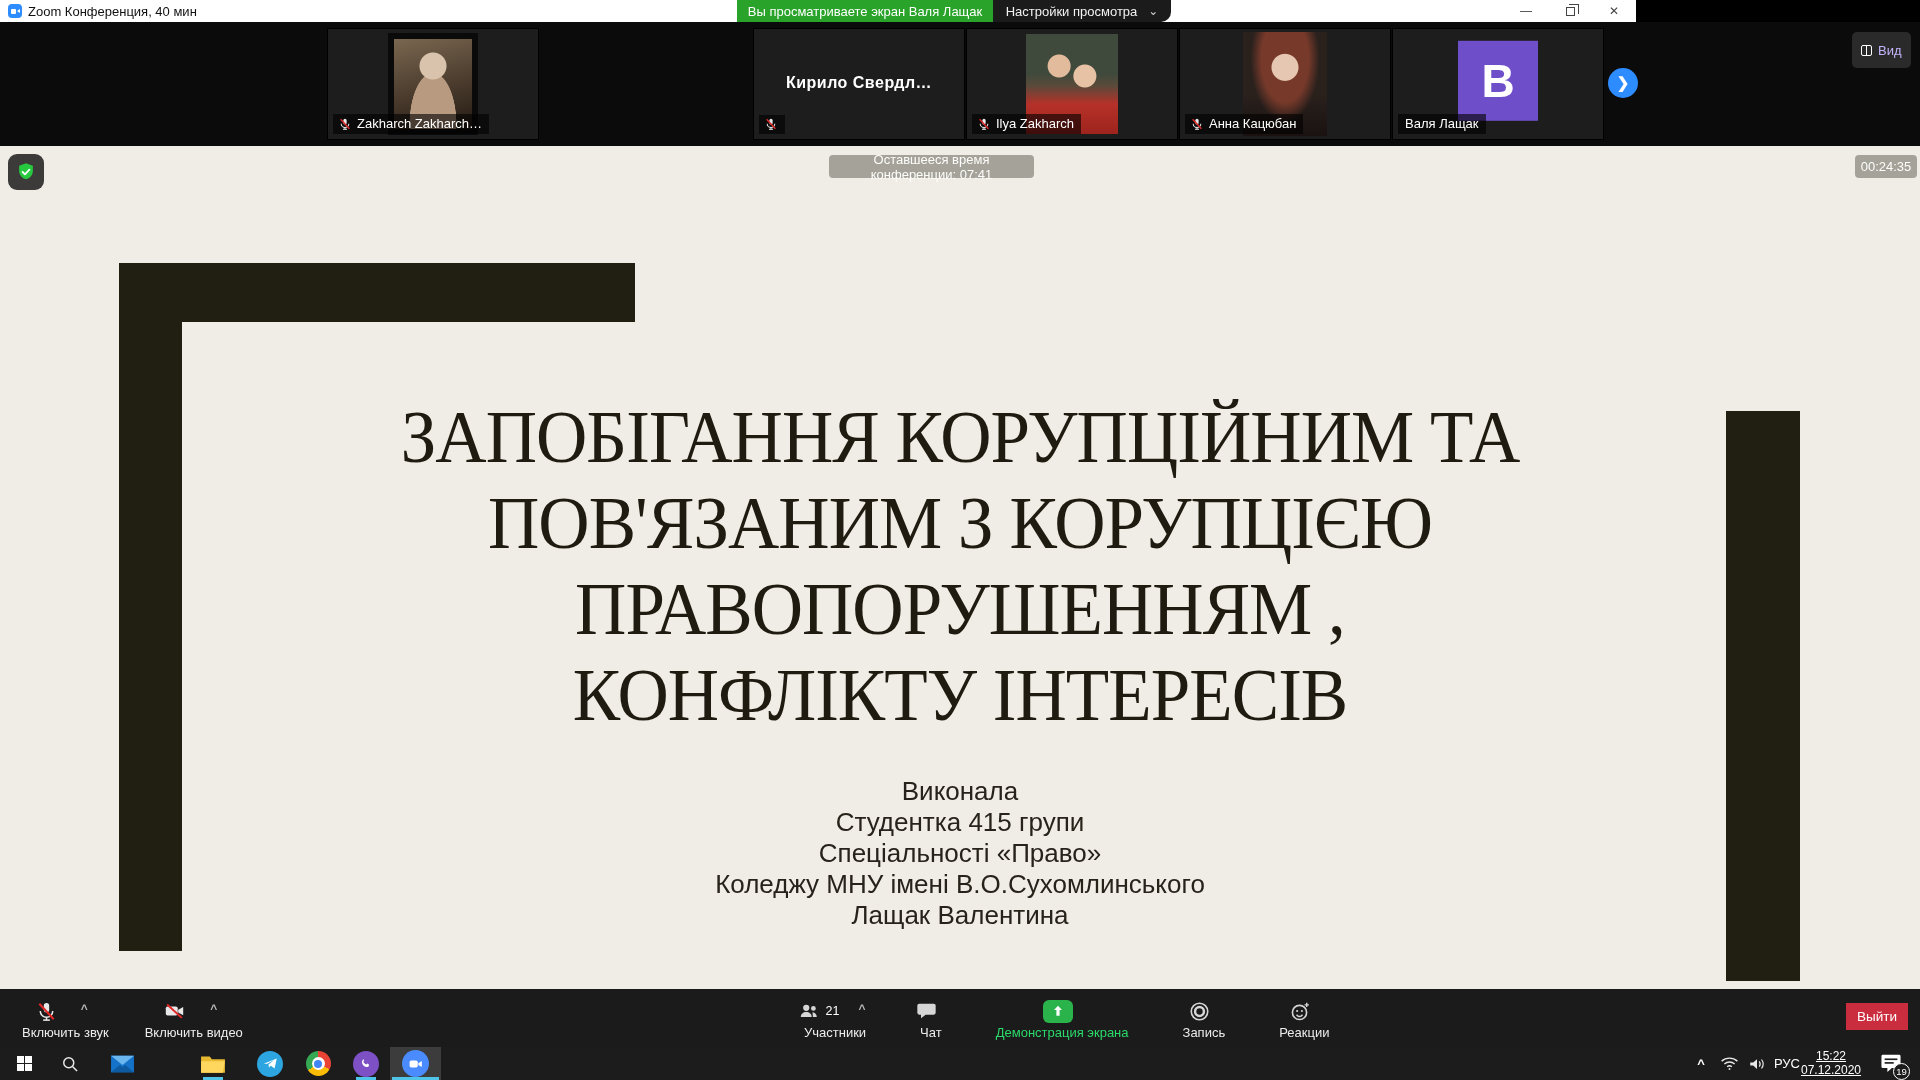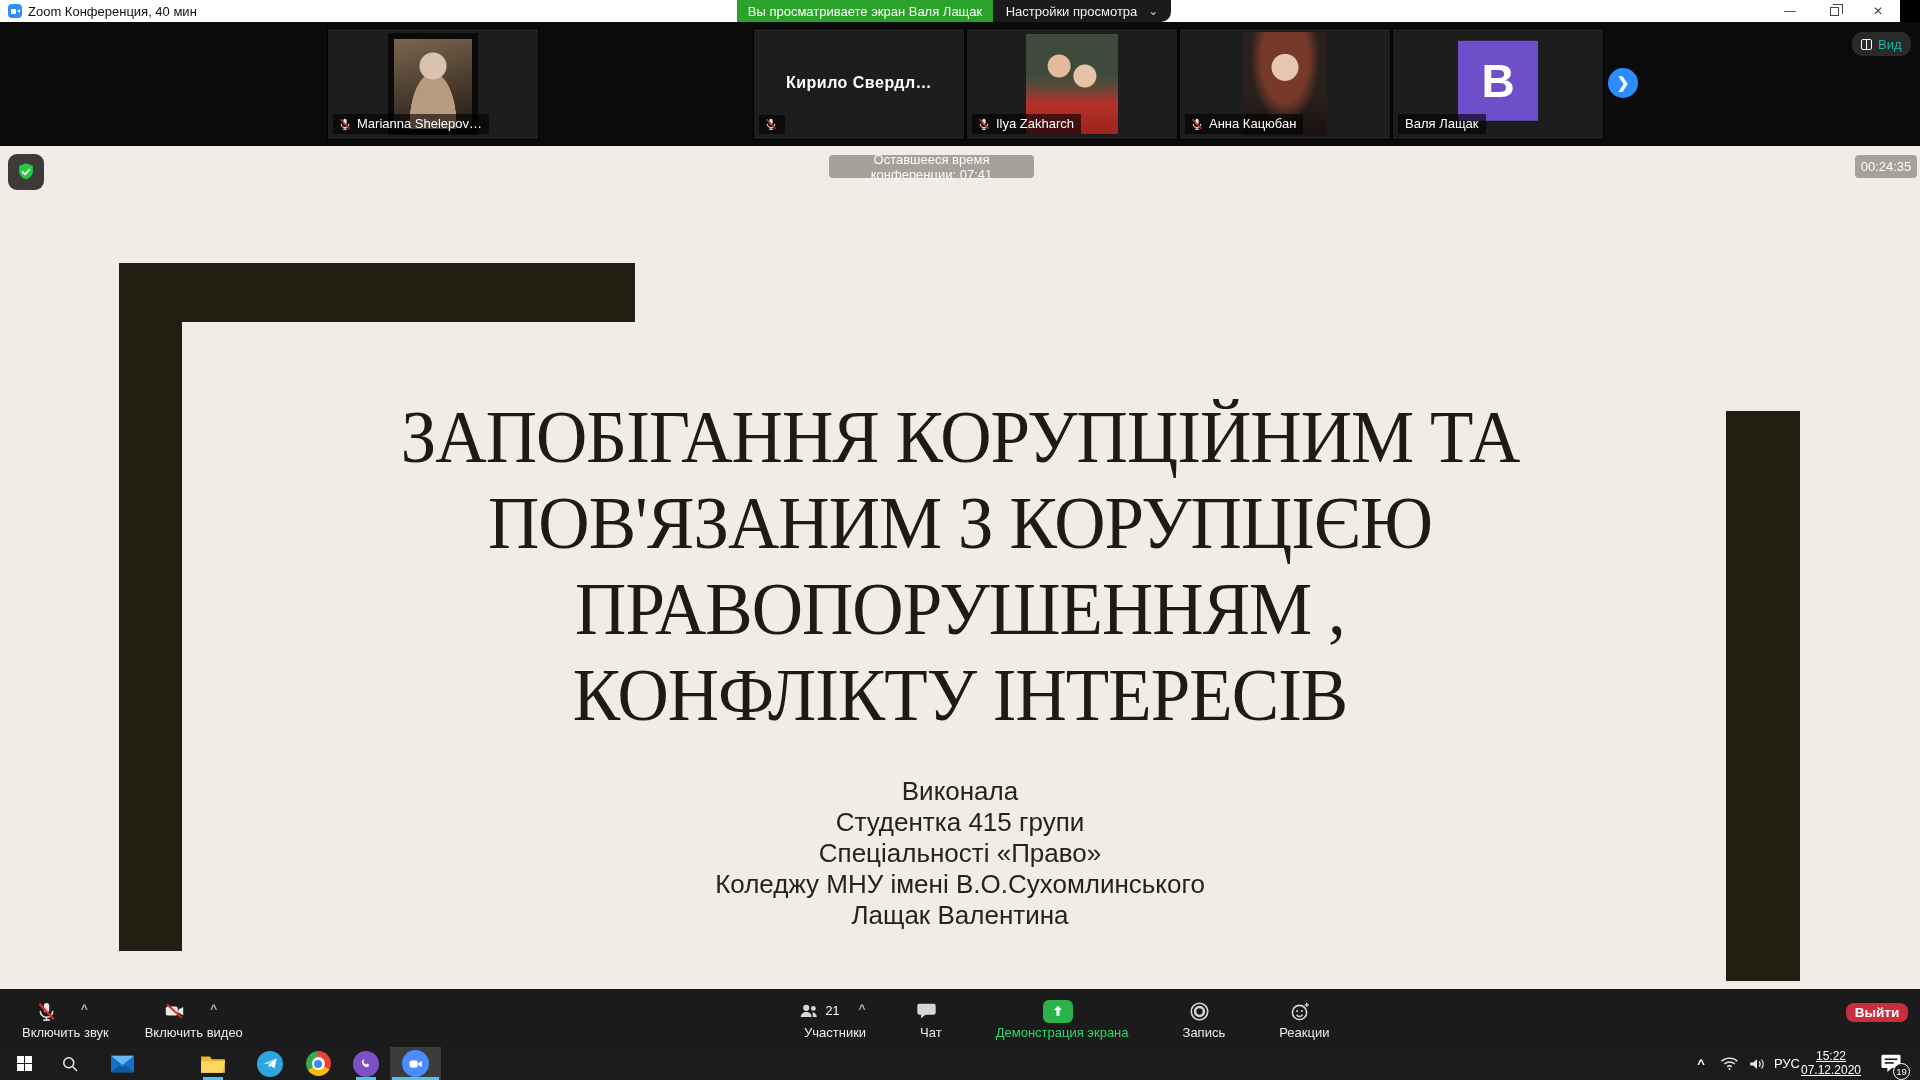--- a/index.html
+++ b/index.html
@@ -1,21 +1,21 @@
 <!DOCTYPE html>
 <html><head>
 <meta charset="utf-8">
 <style>
   * { margin:0; padding:0; box-sizing:border-box; }
   html,body { width:1920px; height:1080px; overflow:hidden; background:#000; }
   body { font-family:"Liberation Sans", sans-serif; }
   .screen { position:relative; width:1920px; height:1080px; background:#000; }
 
   
-  .titlebar { position:absolute; left:0; top:0; width:1900px; height:22px; background:#fff; }
+  .titlebar { position:absolute; left:0; top:0; width:1636px; height:22px; background:#fff; }
   .tb-left { position:absolute; left:8px; top:0; height:22px; display:flex; align-items:center; gap:6px; }
   .tb-appicon { width:14px; height:14px; border-radius:4px; background:#2D8CFF; position:relative; }
   .tb-appicon::before { content:""; position:absolute; left:3px; top:4.5px; width:5px; height:5px; background:#fff; border-radius:1px; }
   .tb-appicon::after { content:""; position:absolute; left:8.5px; top:4.5px; border-top:2.5px solid transparent; border-bottom:2.5px solid transparent; border-right:3px solid #fff; }
   .tb-title { font-size:13px; color:#111; }
   .tb-banner { position:absolute; left:737px; top:0; width:256px; height:22px; background:#2AA32A; color:#fff; font-size:13px; display:flex; align-items:center; justify-content:center; }
   .tb-settings { position:absolute; left:993px; top:0; width:178px; height:22px; background:#1b1b1b; border-radius:0 0 10px 0; color:#f2f2f2; font-size:13px; display:flex; align-items:center; justify-content:center; gap:11px; }
   .tb-settings .chev { font-size:12px; color:#cfcfcf; line-height:10px; }
   .tb-controls { position:absolute; right:0; top:0; height:22px; display:flex; }
   .wctl { width:44px; height:22px; display:flex; align-items:center; justify-content:center; color:#444; font-size:12px; }
@@ -43,21 +43,21 @@
   .ph-ilya { top:5px; width:92px; height:100px; background:
       radial-gradient(circle at 36% 32%, #e2bb9d 0 11px, rgba(0,0,0,0) 12px),
       radial-gradient(circle at 64% 42%, #e8c2a4 0 11px, rgba(0,0,0,0) 12px),
       linear-gradient(180deg, #3f4a3c 0 40%, #5b4a3a 52%, #b53129 70%, #9e241d 100%); }
   .ph-anna { top:3px; width:84px; height:104px; background:
       radial-gradient(circle at 50% 34%, #e6c7b1 0 13px, rgba(0,0,0,0) 14px),
       radial-gradient(ellipse at 50% 26%, #76392a 0 40%, rgba(0,0,0,0) 58%),
       linear-gradient(180deg, #2a211d 0 60%, #191210 100%); }
   .avatar-b { position:absolute; left:50%; top:50%; transform:translate(-50%,-54%); width:80px; height:80px; background:#6E4FC9; display:flex; align-items:center; justify-content:center; color:#fff; font-size:46px; font-weight:bold; }
   .mic-sm { width:14px; height:14px; flex:0 0 auto; }
-  .view-btn { position:absolute; left:1852px; top:10px; height:24px; padding:0 9px; background:#2a2a2a; border-radius:10px; display:flex; align-items:center; gap:6px; color:#14b8a6; font-size:13px; }
+  .view-btn { position:absolute; left:1852px; top:10px; height:36px; padding:0 9px; background:#2a2a2a; border-radius:5px; display:flex; align-items:center; gap:6px; color:#c4b5fd; font-size:13px; }
   .view-grid { width:11px; height:11px; border:1.4px solid #fff; border-radius:2px; position:relative; }
   .view-grid::before { content:""; position:absolute; left:4px; top:0; width:1.4px; height:100%; background:#fff; }
   .next-arrow { position:absolute; left:1608px; top:46px; width:30px; height:30px; border-radius:50%; background:#2D8CFF; color:#fff; font-size:15px; font-weight:bold; display:flex; align-items:center; justify-content:center; }
 
   
   .main { position:absolute; left:0; top:146px; width:1920px; height:843px; background:#EFEDE5; }
   .block { position:absolute; background:#211E12; }
   .blk-top { left:119px; top:117px; width:516px; height:59px; }
   .blk-left { left:119px; top:117px; width:63px; height:688px; }
   .blk-right { left:1726px; top:265px; width:74px; height:570px; }
@@ -72,21 +72,21 @@
   .zoombar { position:absolute; left:0; top:989px; width:1920px; height:58px; background:#1b1b1b; }
   .tbtn { display:flex; flex-direction:column; align-items:center; justify-content:space-between; height:44px; padding-top:3px; }
   .tbtn .lbl { color:#ececec; font-size:13px; white-space:nowrap;margin-left:8px; }
   .iconrow { display:flex; align-items:center; gap:5px; height:24px; }
   .left-group { position:absolute; left:14px; top:7px; display:flex; gap:28px; }
   .center-group { position:absolute; left:796px; top:7px; display:flex; gap:46px; }
   .chev-up { color:#b5b5b5; font-size:12px; font-weight:bold; transform:translateY(-2px); }
   .badge21 { color:#fff; font-size:12.5px; }
   .share-ico { width:30px; height:23px; background:#2BB34B; border-radius:6px; display:flex; align-items:center; justify-content:center; }
   .lbl-green { color:#2BD96A !important; }
-  .leave-btn { position:absolute; left:1846px; top:14px; width:62px; height:19px; background:#C92D3E; border-radius:8px; color:#fff; font-size:13.5px; font-weight:bold; display:flex; align-items:center; justify-content:center; }
+  .leave-btn { position:absolute; left:1846px; top:14px; width:62px; height:27px; background:#C92D3E; border-radius:0; color:#fff; font-size:13.5px; font-weight:normal; display:flex; align-items:center; justify-content:center; }
 
   
   .taskbar { position:absolute; left:0; top:1047px; width:1920px; height:33px; background:#1c1c1c; }
   .slot { position:absolute; top:0; width:48px; height:33px; display:flex; align-items:center; justify-content:center; }
   .slot.active-app { background:#3c3c3c; }
   .runline { position:absolute; bottom:0; height:3px; background:#4FC3E8; }
   .win-grid { width:15px; height:15px; display:grid; grid-template-columns:7px 7px; grid-template-rows:7px 7px; gap:1px; }
   .win-grid span { background:#fff; }
   .tg-circle { width:26px; height:26px; border-radius:50%; background:#2CA5E0; display:flex; align-items:center; justify-content:center; }
   .chrome-ico { width:25px; height:25px; border-radius:50%; background:conic-gradient(#EA4335 0 33%, #FBBC05 33% 66%, #34A853 66% 100%); position:relative; }
@@ -128,21 +128,21 @@
     <div class="tile" style="left:327px">
       <div class="video ph-marianna"></div>
       <div class="tile-label">
         <svg class="mic-sm" viewBox="0 0 24 24">
             <rect x="9.2" y="3" width="5.6" height="10" rx="2.8" fill="#e8e8e8"></rect>
             <path d="M5.5 11.5a6.5 6.5 0 0 0 13 0" fill="none" stroke="#e8e8e8" stroke-width="1.8"></path>
             <line x1="12" y1="18" x2="12" y2="21" stroke="#e8e8e8" stroke-width="1.8"></line>
             <line x1="8.5" y1="21" x2="15.5" y2="21" stroke="#e8e8e8" stroke-width="1.8"></line>
             <line x1="4.5" y1="4" x2="19.5" y2="20" stroke="#E02828" stroke-width="2.4"></line>
           </svg>
-        <span>Marianna Shelepov…</span>
+        <span>Zakharch Zakharch…</span>
       </div>
     </div>
 
 
     <div class="tile" style="left:753px">
       <div class="tile-name-center">Кирило  Свердл…</div>
       <div class="tile-label">
         <svg class="mic-sm" viewBox="0 0 24 24">
             <rect x="9.2" y="3" width="5.6" height="10" rx="2.8" fill="#e8e8e8"></rect>
             <path d="M5.5 11.5a6.5 6.5 0 0 0 13 0" fill="none" stroke="#e8e8e8" stroke-width="1.8"></path>

